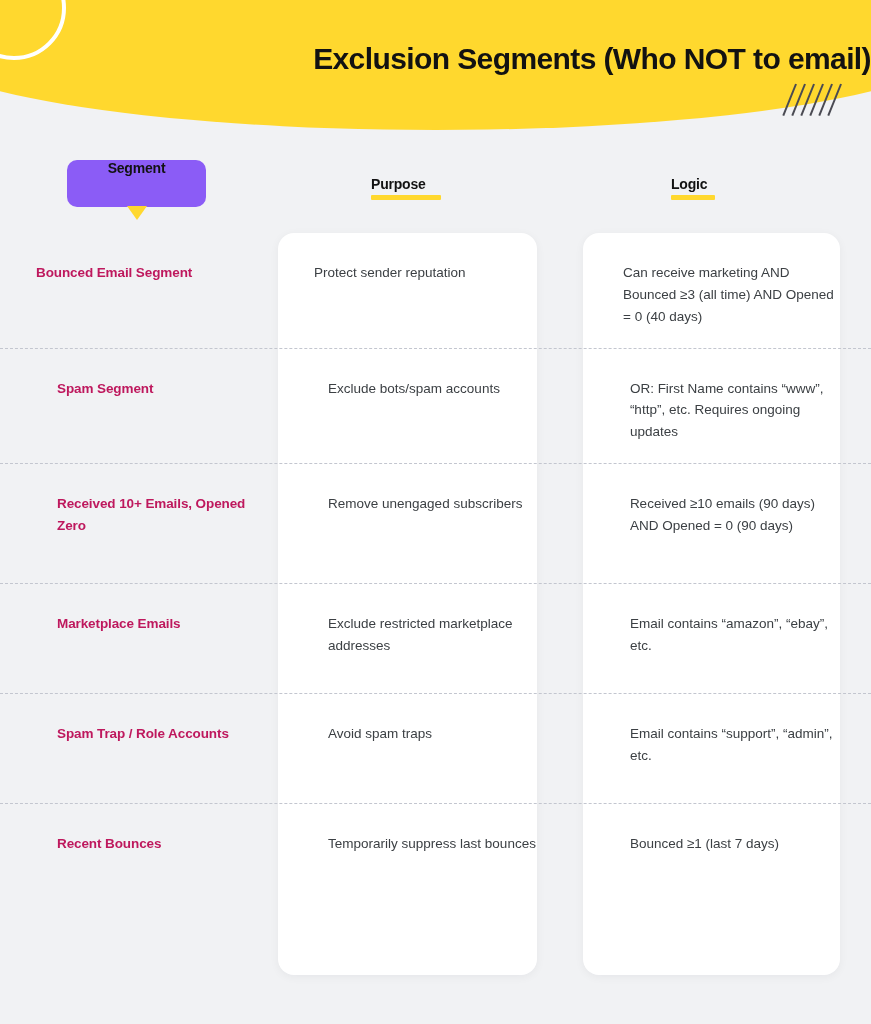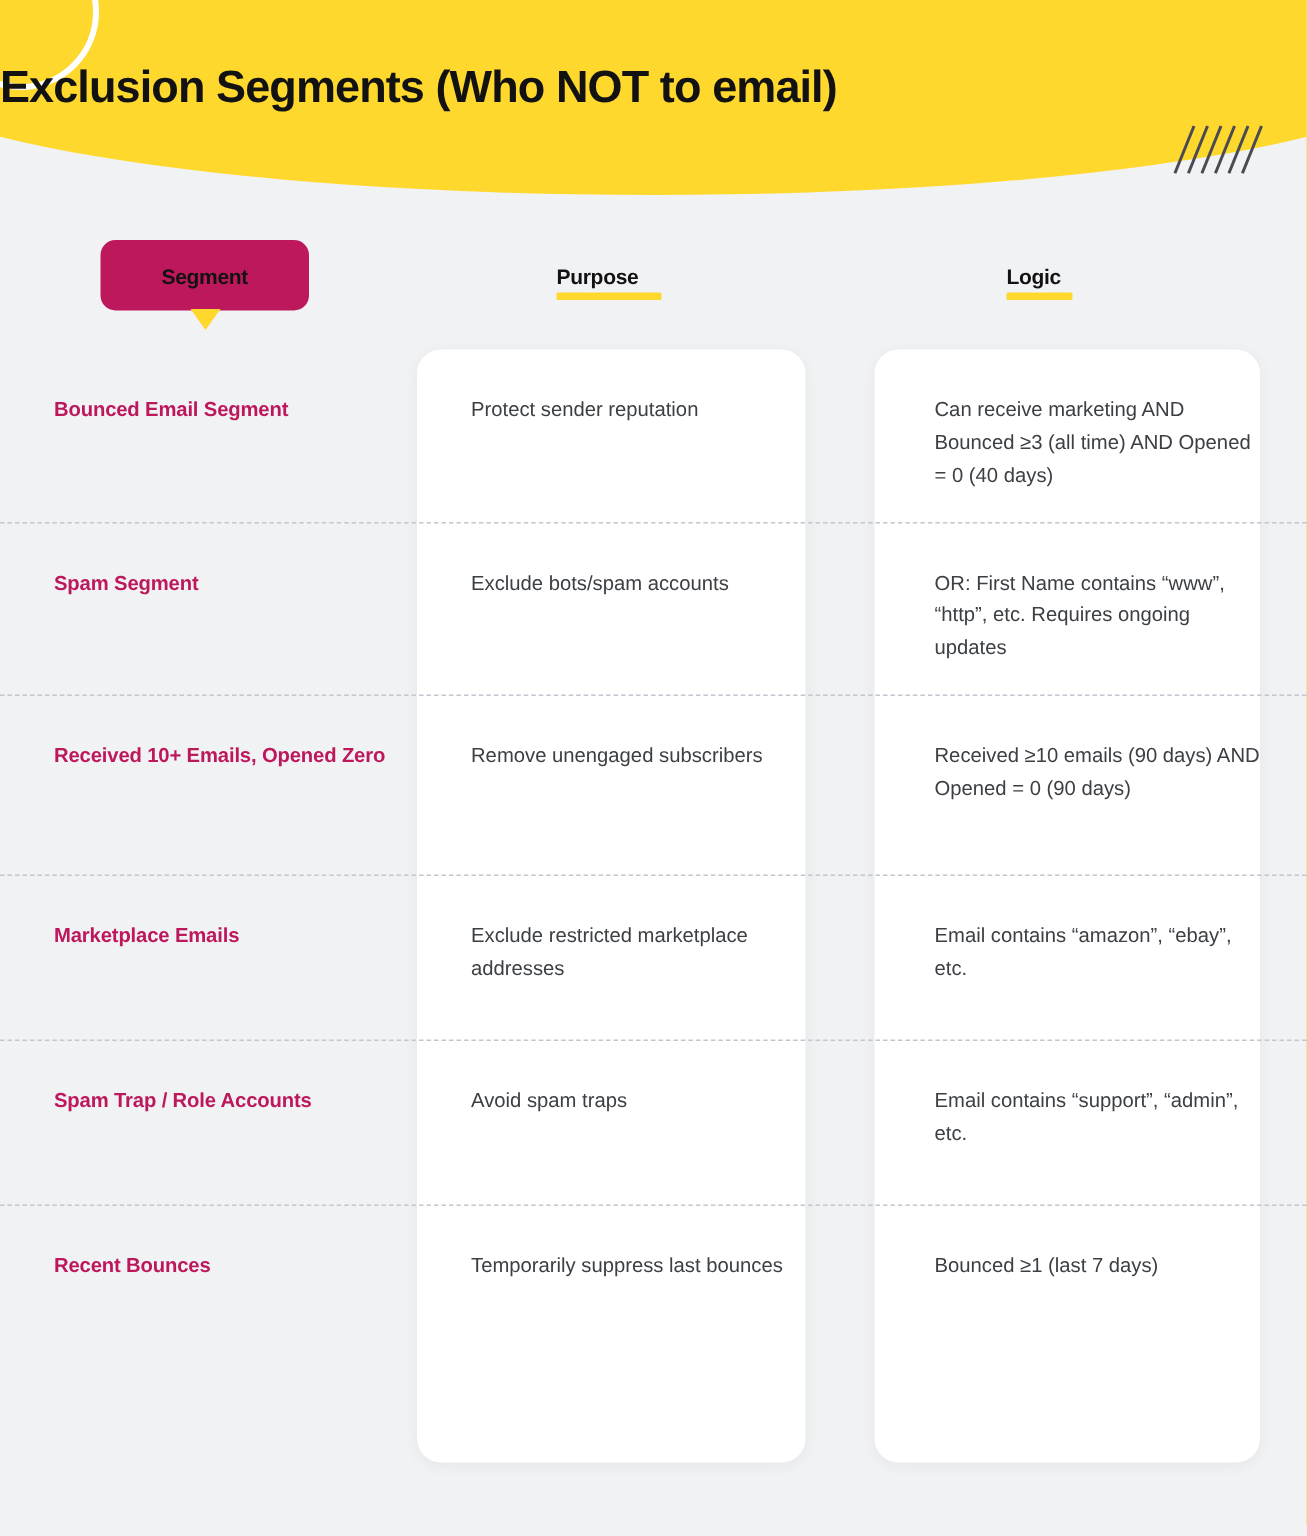--- a/index.html
+++ b/index.html
@@ -41,21 +41,21 @@
     width: 104px;
     height: 104px;
     border: 4px solid #ffffff;
     border-radius: 50%;
   }
   .banner-title {
     position: absolute;
     left: 0;
     top: 42px;
     width: 871px;
-    text-align: left;
+    text-align: right;
     font-size: 30px;
     font-weight: bold;
     letter-spacing: -0.6px;
     color: #121212;
     font-family: "Liberation Sans", sans-serif;
   }
 
   
   .hatch {
     position: absolute;
@@ -82,24 +82,24 @@
     width: 871px;
     height: 62px;
   }
 
   .bubble {
     position: absolute;
     left: 67px;
     top: 0px;
     width: 139px;
     height: 47px;
-    background: #be185d;
+    background: #8b5cf6;
     border-radius: 10px;
     display: flex;
-    align-items: center;
+    align-items: flex-start;
     justify-content: center;
   }
   .bubble-label {
     font-size: 14px;
     font-weight: bold;
     color: #121212;
     letter-spacing: -0.2px;
   }
   .bubble-tail {
     position: absolute;
@@ -155,21 +155,21 @@
     left: 0;
     top: 233px;
     width: 871px;
   }
   .row {
     position: relative;
     display: flex;
     align-items: flex-start;
     min-height: 110px;
   }
-  .row + .row { border-top: 1px dashed #c3c6cf; }
+  .row + .row { border-top: 1px dashed #c3c6cf; padding-left: 21px; }
 
   .cell-segment {
     width: 278px;
     padding: 29px 20px 20px 36px;
     font-size: 13.5px;
     font-weight: bold;
     color: #be185d;
     line-height: 1.62;
     letter-spacing: -0.1px;
   }
@@ -180,21 +180,21 @@
     color: #3c4044;
     line-height: 1.62;
   }
   .cell-logic {
     width: 288px;
     padding: 29px 28px 20px 40px;
     font-size: 13.5px;
     color: #3c4044;
     line-height: 1.62;
   }
-  .row-tall { min-height: 120px; justify-content: flex-end; }
+  .row-tall { min-height: 120px; }
 </style>
 </head>
 <body>
 
 <div class="banner">
   <div class="banner-shape"></div>
   <div class="banner-ring"></div>
   <div class="banner-title">Exclusion Segments (Who NOT to email)</div>
 </div>
 

